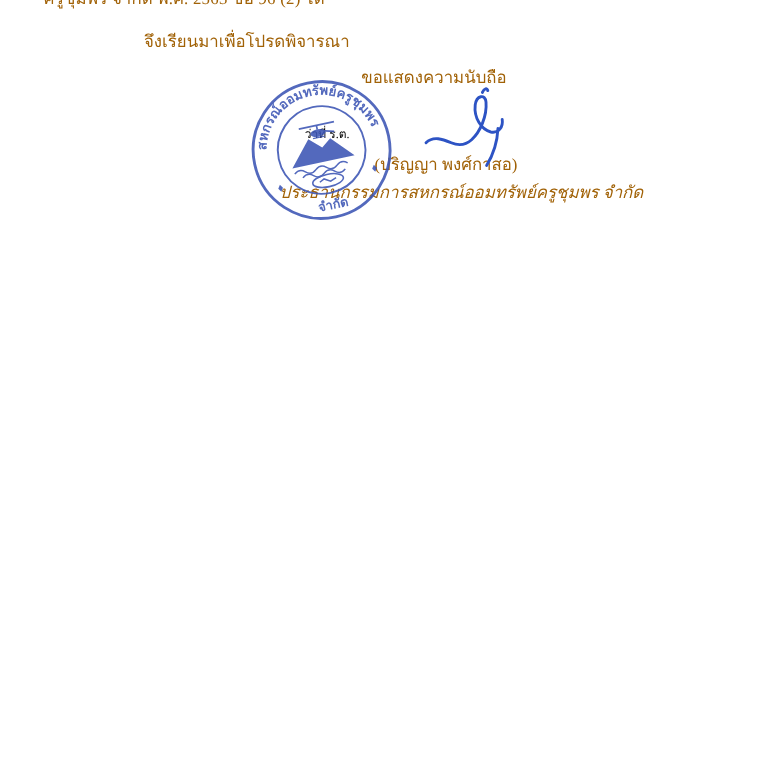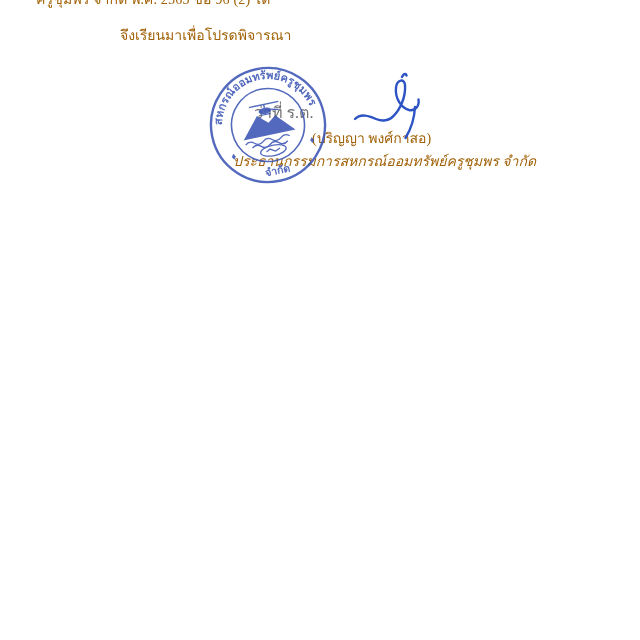--- a/index.html
+++ b/index.html
@@ -32,22 +32,22 @@
     left: 120px;
     top: 27px;
   }
   .valediction-line {
     left: 301px;
     top: 57px;
   }
   .rank-line {
     left: 254px;
     top: 104px;
-    font-size: 16px;
-    color: #737373;
+    font-size: 10px;
+    color: #000000;
     z-index: 2;
   }
   .name-line {
     left: 312px;
     top: 130px;
     z-index: 2;
   }
   .position-line {
     left: 233px;
     top: 153px;
@@ -78,20 +78,21 @@
 </style>
 </head>
 <body>
 
 <div class="page">
 
   <div class="txt truncated-line">ครูชุมพร จำกัด พ.ศ. 2563 ข้อ 96 (2) ได้</div>
 
   <div class="txt closing-line">จึงเรียนมาเพื่อโปรดพิจารณา</div>
 
+  <div class="txt valediction-line">ขอแสดงความนับถือ</div>
 
   <div class="txt rank-line">ว่าที่ ร.ต.</div>
 
   <div class="txt name-line">(ปริญญา พงศ์กาสอ)</div>
 
   <div class="txt position-line">ประธานกรรมการสหกรณ์ออมทรัพย์ครูชุมพร จำกัด</div>
 
   <div class="signature-wrap">
     <svg width="110" height="78" viewBox="0 0 110 78">
       <g fill="none" stroke="#2d53c4" stroke-width="2.4" stroke-linecap="round" stroke-linejoin="round">

